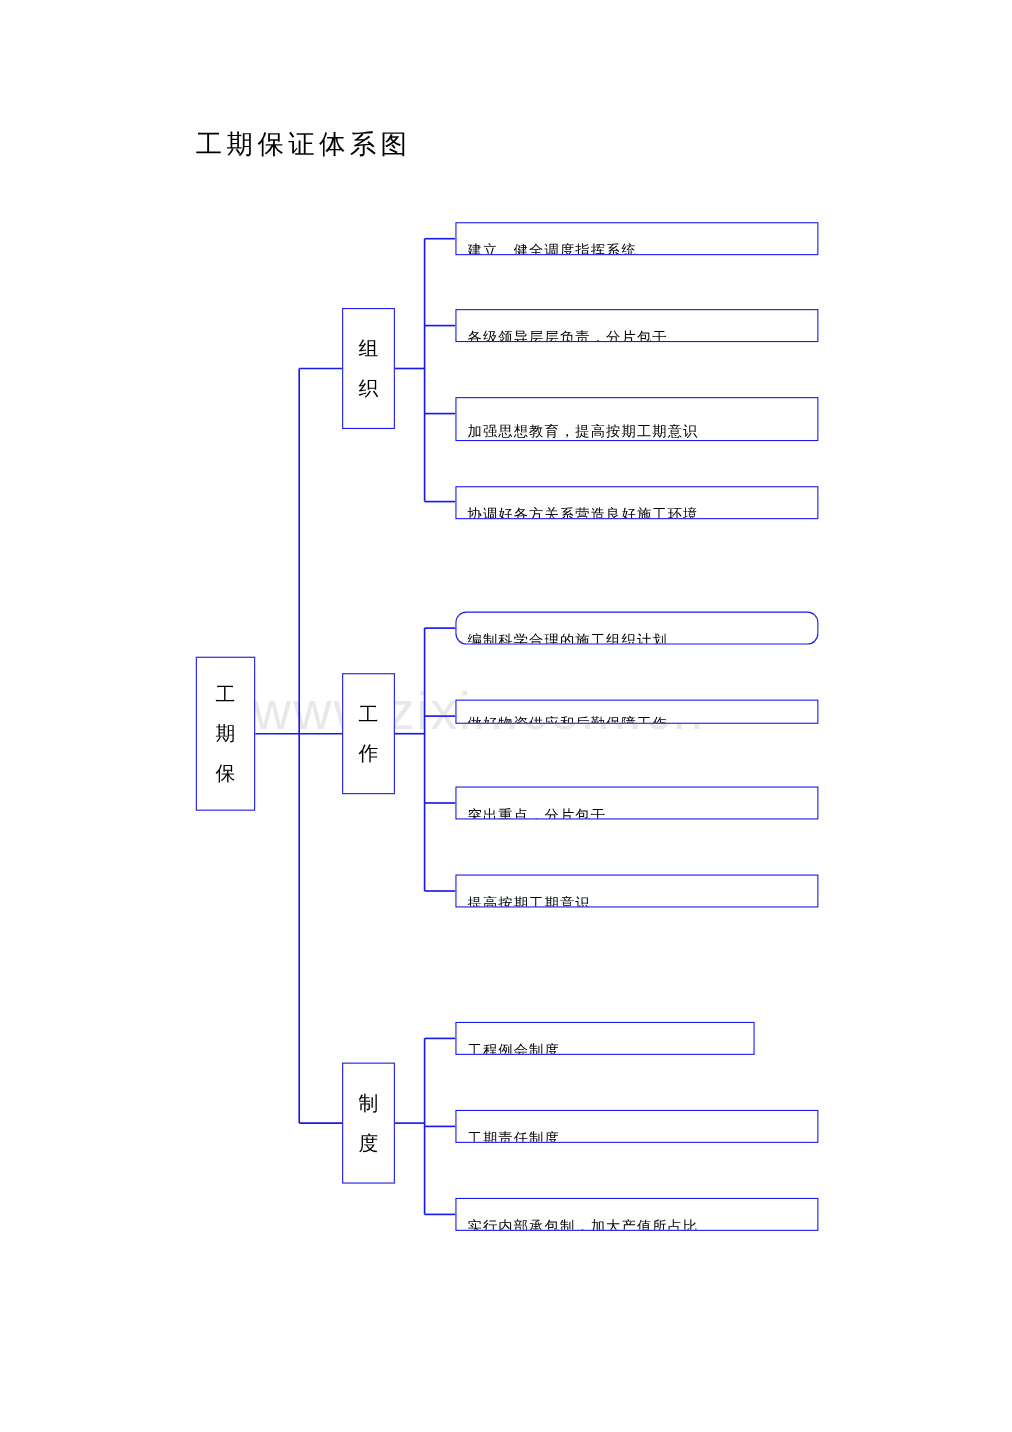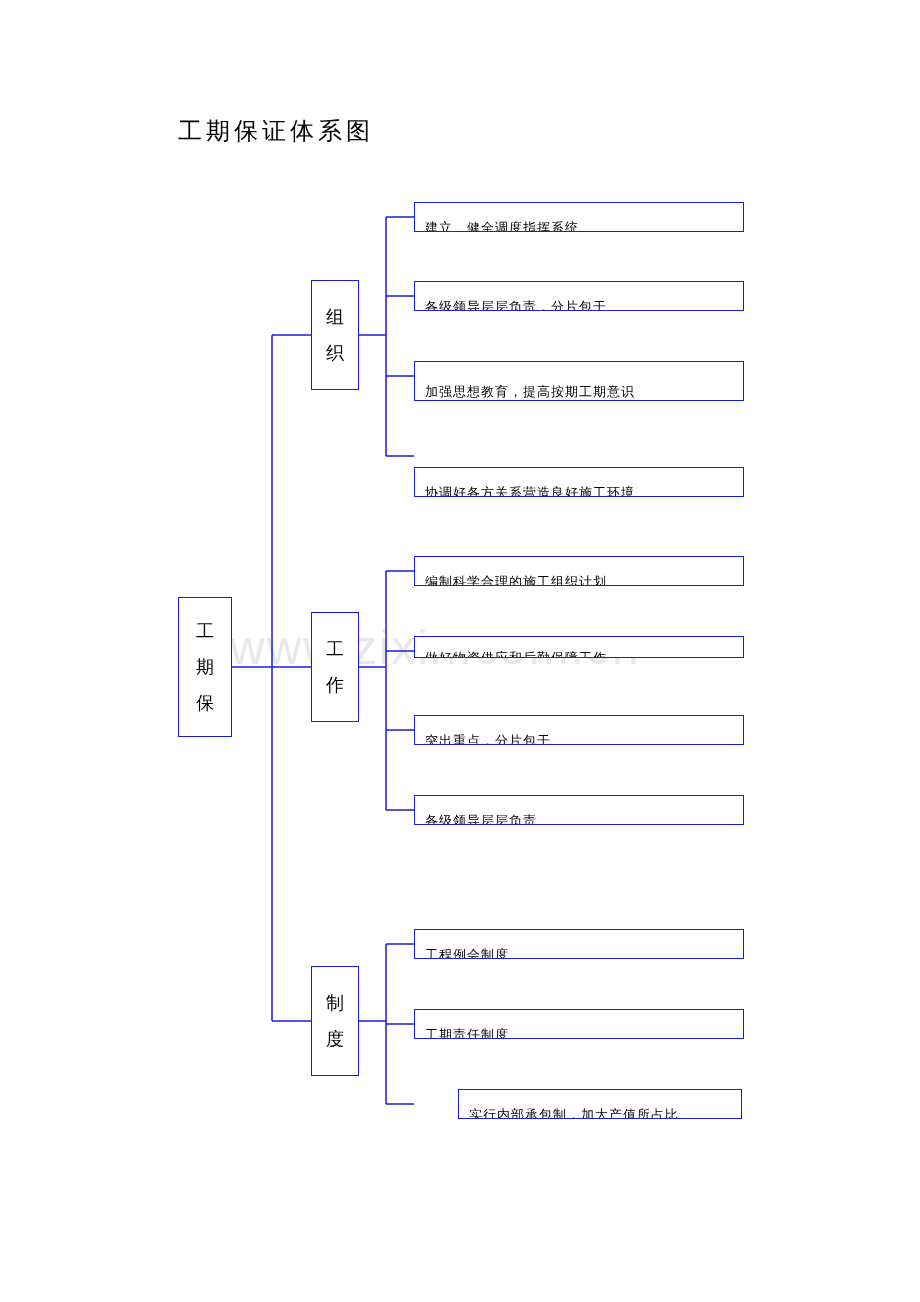--- a/index.html
+++ b/index.html
@@ -75,38 +75,38 @@
   <span>保</span>
 </div>
 
 <div class="box vbox" style="left:311px; top:280px; width:48px; height:110px;">
   <span>组</span>
   <span>织</span>
 </div>
 <div class="box hbox" style="left:414px; top:202px; width:330px; height:30px;">建立、健全调度指挥系统</div>
 <div class="box hbox" style="left:414px; top:281px; width:330px; height:30px;font-family:Liberation Serif, serif;">各级领导层层负责，分片包干</div>
 <div class="box hbox" style="left:414px; top:361px; width:330px; height:40px;">加强思想教育，提高按期工期意识</div>
-<div class="box hbox" style="left:414px; top:467px; width:330px; height:30px;">协调好各方关系营造良好施工环境</div>
+<div class="box hbox" style="left:414px; top:442px; width:330px; height:30px;">协调好各方关系营造良好施工环境</div>
 
 <div class="box vbox" style="left:311px; top:612px; width:48px; height:110px;">
   <span>工</span>
   <span>作</span>
 </div>
-<div class="box hbox" style="left:414px; top:556px; width:330px; height:30px;">编制科学合理的施工组织计划</div>
+<div class="box hbox" style="left:414px; top:556px; width:330px; height:30px;border-radius:10px;">编制科学合理的施工组织计划</div>
 <div class="box hbox" style="left:414px; top:636px; width:330px; height:14px;">做好物资供应和后勤保障工作</div>
 <div class="box hbox" style="left:414px; top:715px; width:330px; height:30px;">突出重点，分片包干</div>
-<div class="box hbox" style="left:414px; top:795px; width:330px; height:30px;">各级领导层层负责</div>
+<div class="box hbox" style="left:414px; top:795px; width:330px; height:30px;">提高按期工期意识</div>
 
 <div class="box vbox" style="left:311px; top:966px; width:48px; height:110px;">
   <span>制</span>
   <span>度</span>
 </div>
-<div class="box hbox" style="left:414px; top:929px; width:330px; height:30px;">工程例会制度</div>
+<div class="box hbox" style="left:414px; top:929px; width:272px; height:30px;">工程例会制度</div>
 <div class="box hbox" style="left:414px; top:1009px; width:330px; height:30px;">工期责任制度</div>
-<div class="box hbox" style="left:414px; top:1089px; width:284px; height:30px;margin-left:44px;">实行内部承包制，加大产值所占比</div>
+<div class="box hbox" style="left:414px; top:1089px; width:330px; height:30px;">实行内部承包制，加大产值所占比</div>
 
 <svg width="920" height="1302">
   <g stroke="#1a1ae6" stroke-width="1.5" fill="none">
 
     <line x1="232" y1="667" x2="272" y2="667"></line>
     <line x1="272" y1="335" x2="272" y2="1021"></line>
     <line x1="272" y1="335" x2="311" y2="335"></line>
     <line x1="272" y1="667" x2="311" y2="667"></line>
     <line x1="272" y1="1021" x2="311" y2="1021"></line>
 

